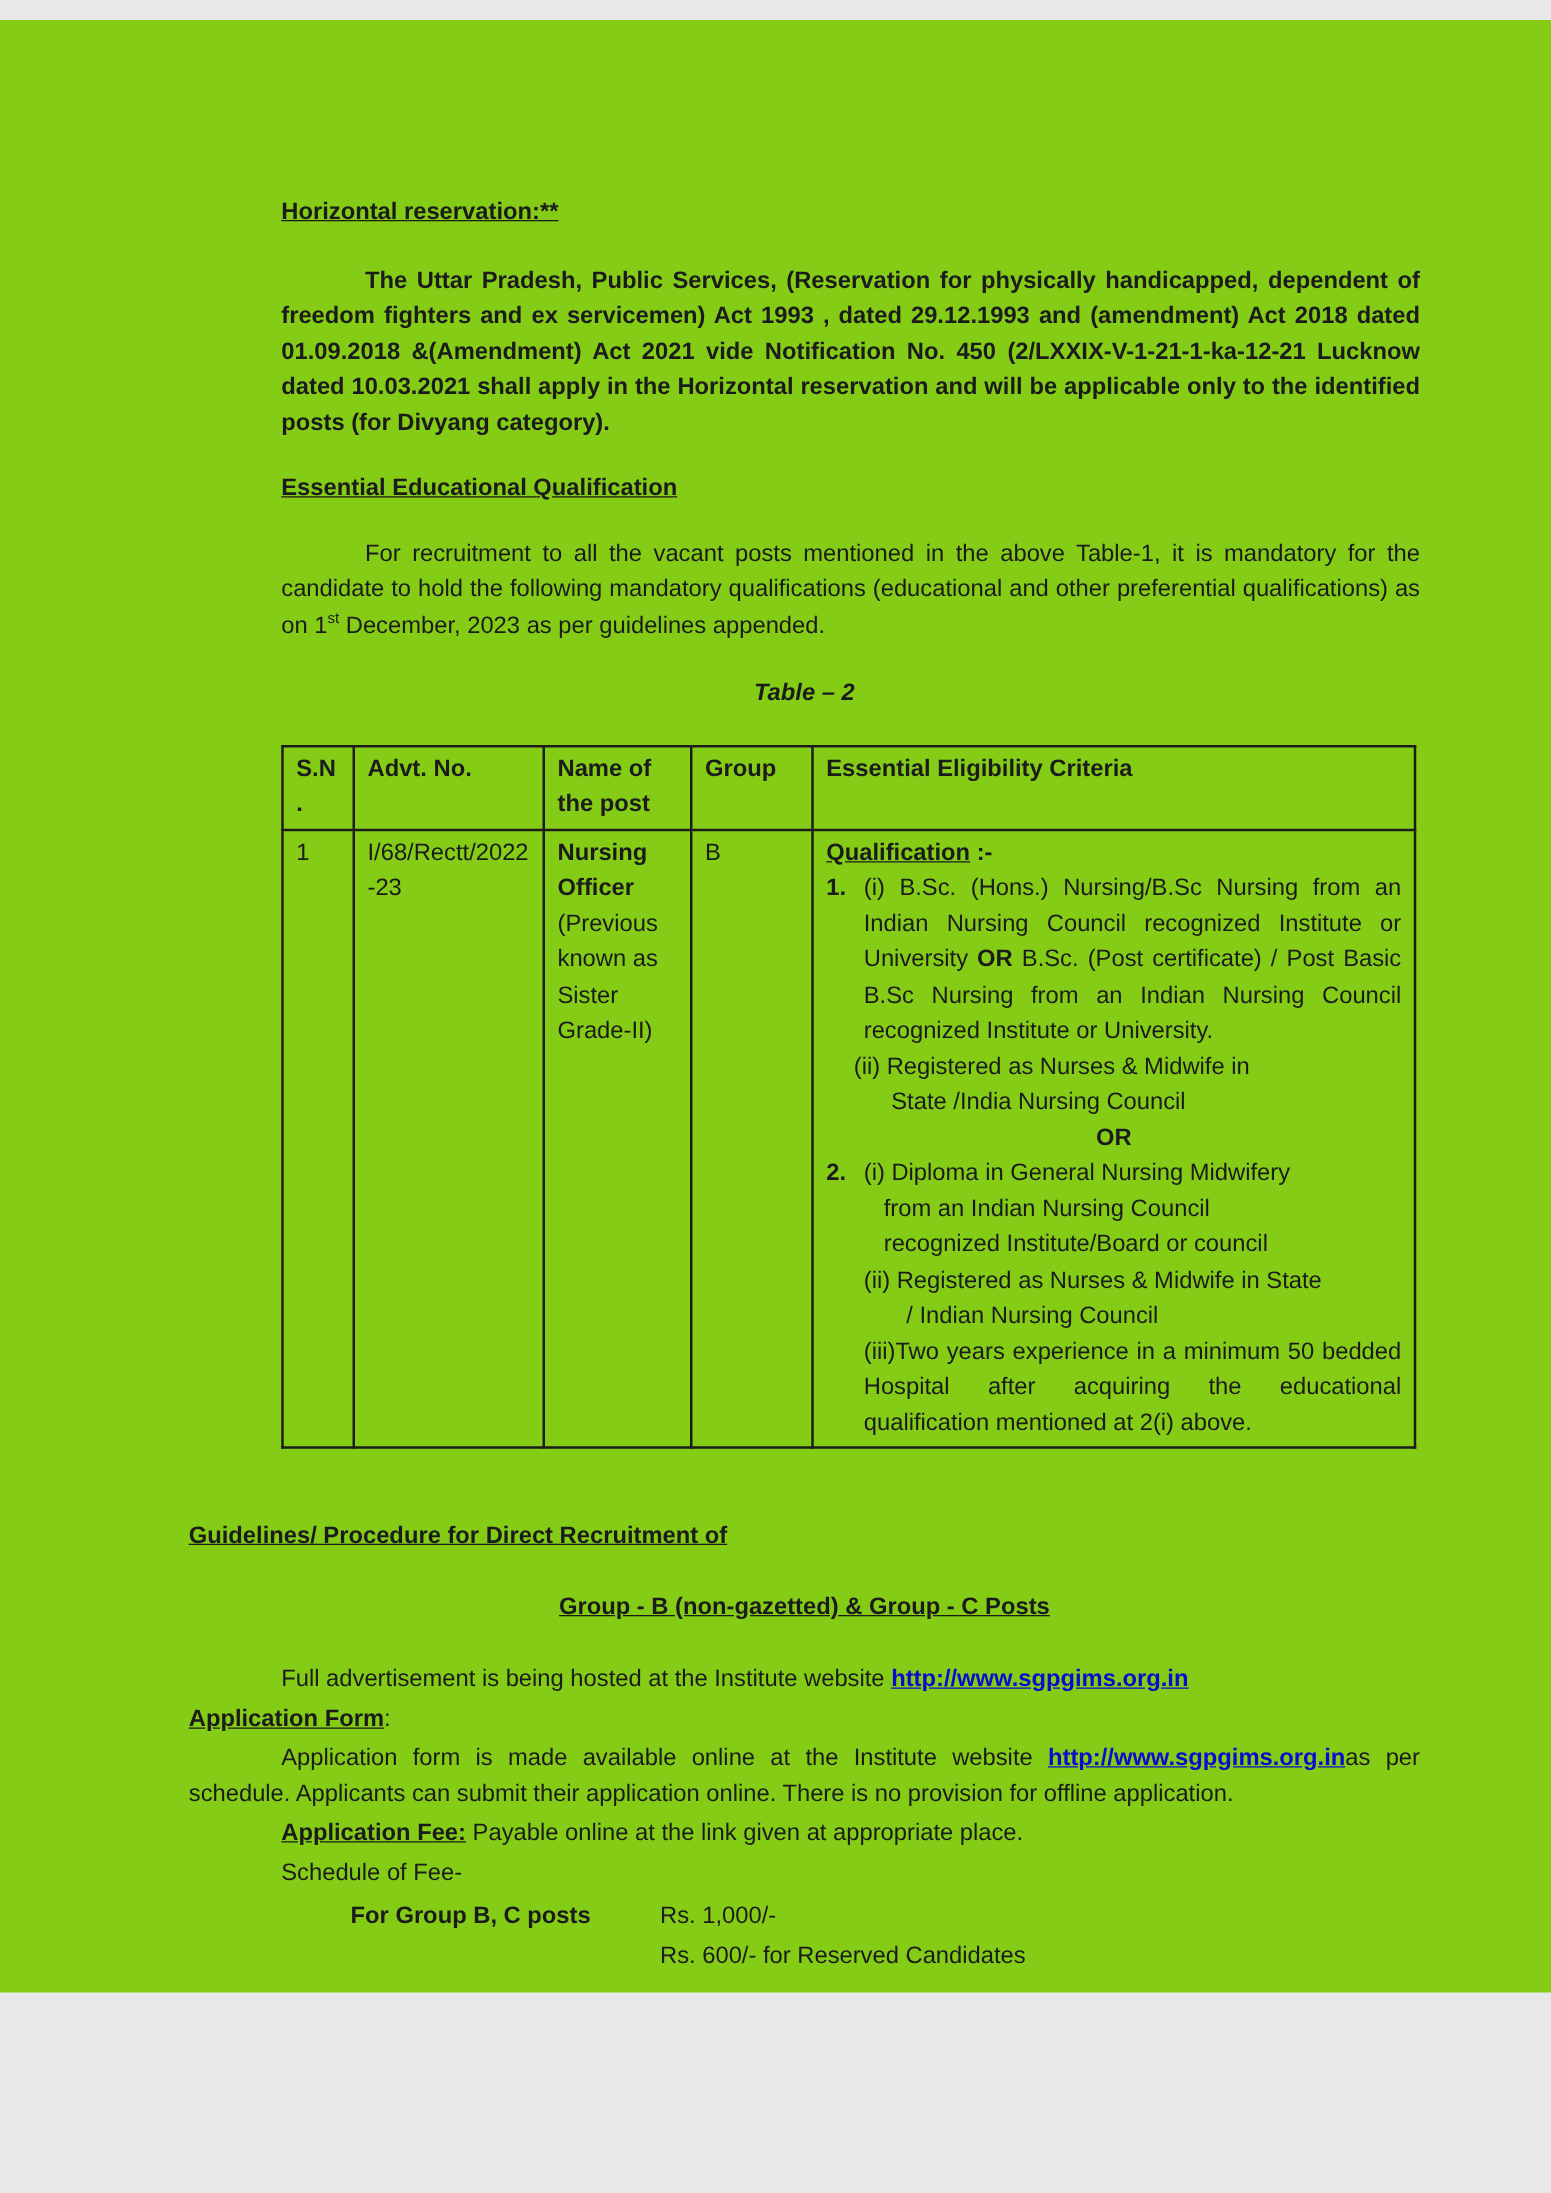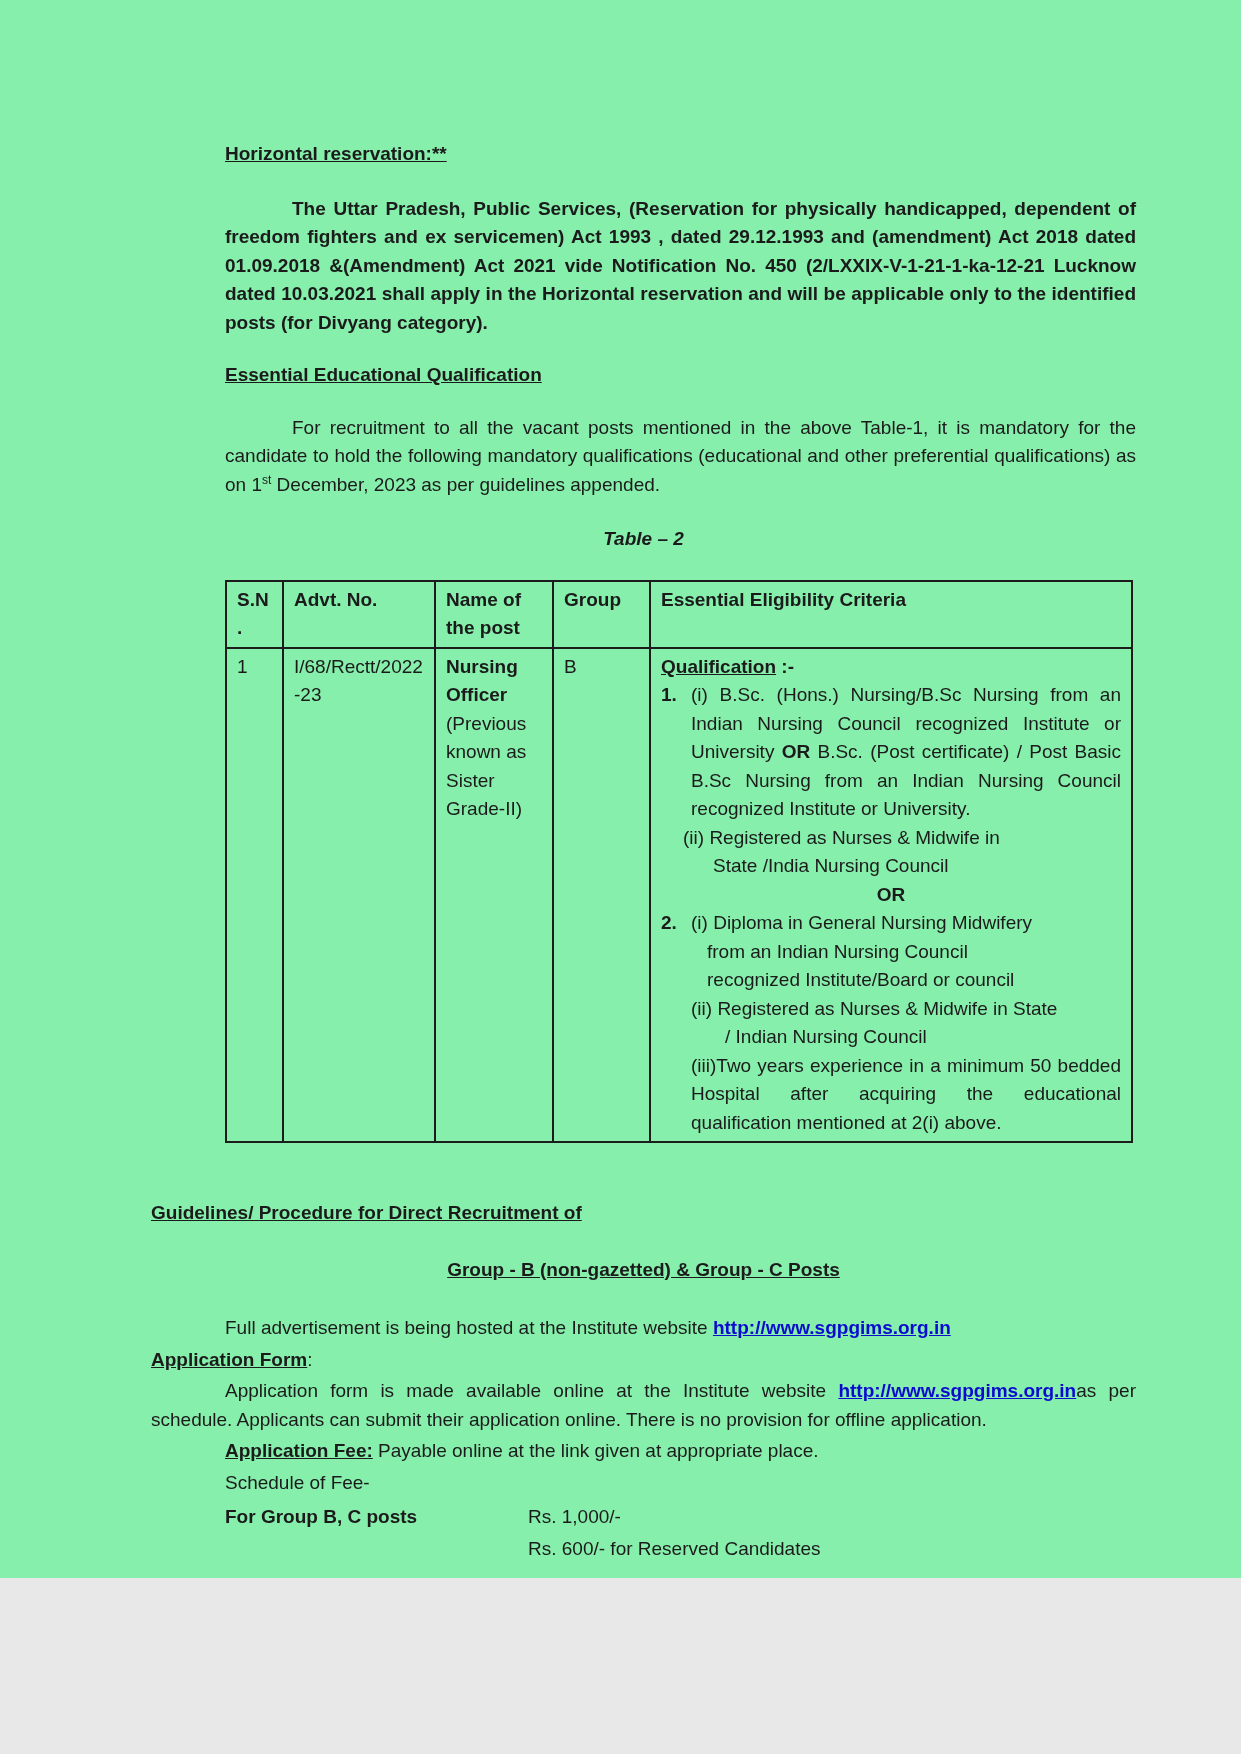--- a/index.html
+++ b/index.html
@@ -1,17 +1,17 @@
 <!DOCTYPE html>
 <html><head>
 <meta charset="utf-8">
 <style>
   html,body{margin:0;padding:0;background:#e8e8e8;}
   .page{
-    width:1241px;height:1578px;margin:0 auto;background:#86efac;color:#1b1b1b;
+    width:1241px;height:1578px;margin:16px auto;background:#84cc16;color:#1b1b1b;
     font-family:"Liberation Sans",sans-serif;font-size:19px;line-height:28.5px;
     box-sizing:border-box;padding:140px 105px 0 151px;overflow:hidden;
   }
   .b{font-weight:700;}
   .u{text-decoration:underline;}
   .just{text-align:justify;}
   .indent{margin-left:74px;}
   p{margin:0;}
   .head{margin:0;}
   .sp1{margin-top:26px;font-weight:bold;}
@@ -45,21 +45,21 @@
 
   .sec-b{margin-top:56px;}
   .subhead{margin-top:28px;text-align:center;}
   .hosted{margin-top:30px;text-indent:74px;}
   .formline{margin-top:3px;}
   .formpara{margin-top:3px;text-indent:74px;}
   .feeintro{margin-top:3px;margin-left:74px;}
   .schedule{margin-top:3px;margin-left:74px;}
   .feerow{display:flex;margin-left:74px;line-height:31.5px;}
   .feerow .flabel{width:303px;flex:none;font-weight:700;}
-  .feetable{margin-top:4px;}
+  .feetable{margin-top:4px;text-align:center;}
   .link{color:#0b0bd0;font-weight:700;text-decoration:underline;cursor:pointer;}
   sup{font-size:12px;line-height:0;}
   .footer{margin-top:22px;text-align:right;}
 </style>
 </head>
 <body>
 
 <div class="page">
 
   <div class="indent">

